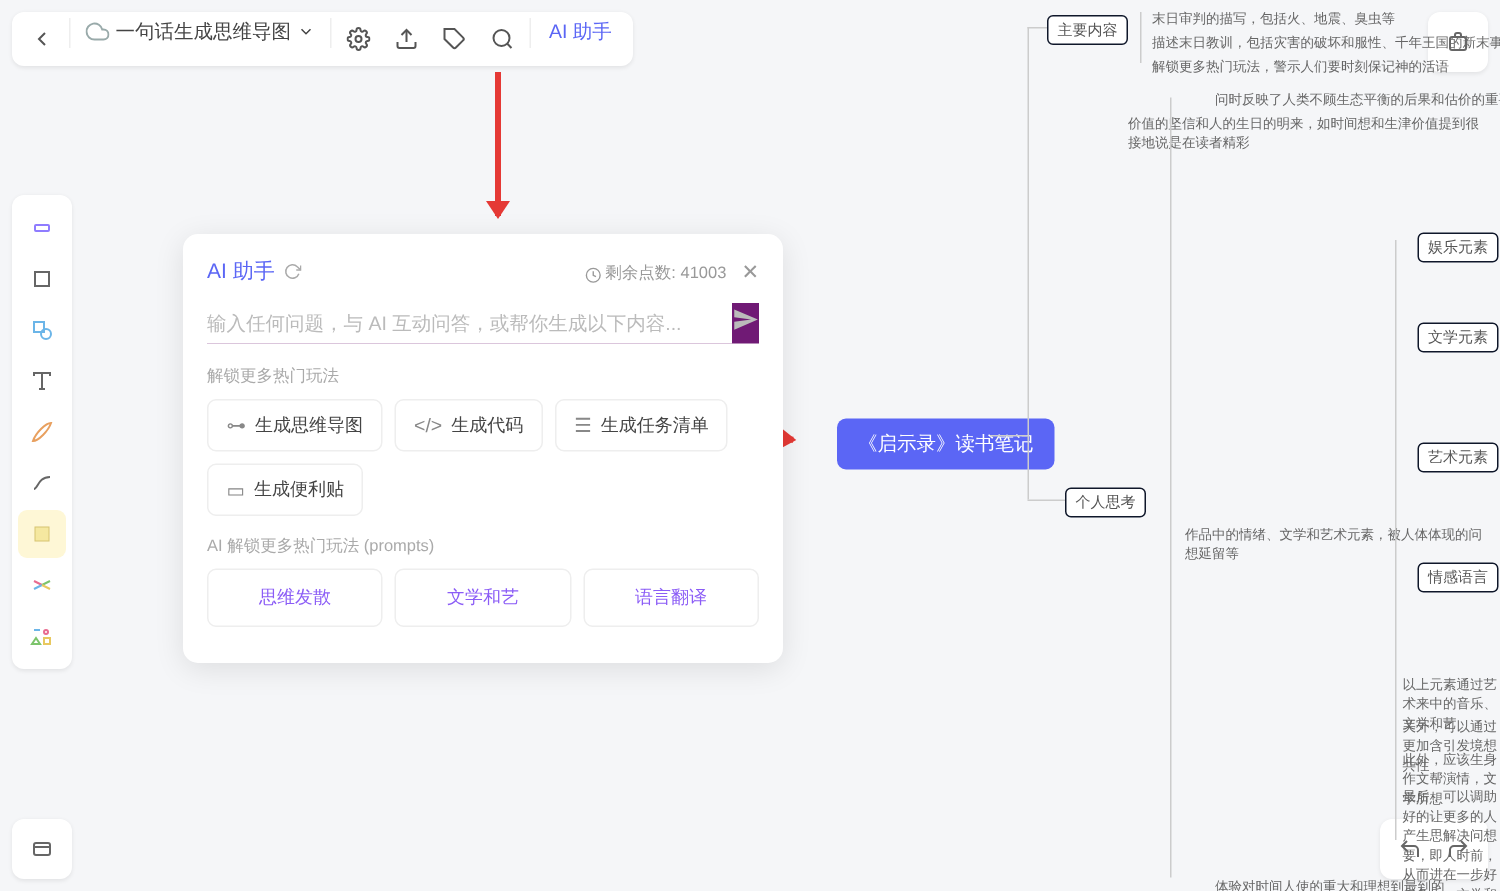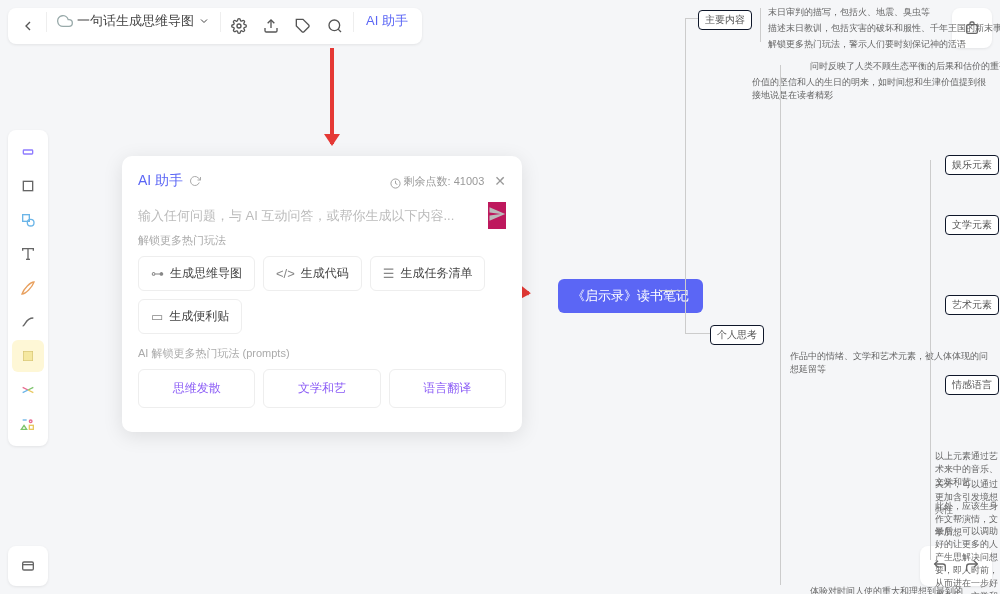--- a/index.html
+++ b/index.html
@@ -16,21 +16,21 @@
 .bottom-left-btn{width:28px;height:28px;display:flex;align-items:center;justify-content:center;color:#666;cursor:pointer}
 .top-right{position:absolute;right:8px;top:8px;background:#fff;border-radius:8px;box-shadow:0 1px 3px rgba(0,0,0,0.08);padding:6px}
 .top-right-btn{width:28px;height:28px;display:flex;align-items:center;justify-content:center;color:#666;cursor:pointer}
 .bottom-right{position:absolute;right:8px;bottom:8px;background:#fff;border-radius:8px;box-shadow:0 1px 3px rgba(0,0,0,0.08);padding:6px;display:flex;gap:4px}
 .br-btn{width:28px;height:28px;display:flex;align-items:center;justify-content:center;color:#666;cursor:pointer}
 .ai-panel{position:absolute;left:122px;top:156px;width:400px;background:#fff;border-radius:10px;box-shadow:0 4px 20px rgba(0,0,0,0.1);padding:16px}
 .ai-header{display:flex;align-items:center;justify-content:space-between;margin-bottom:12px}
 .ai-title{color:#5b66f5;font-size:14px;font-weight:500;display:flex;align-items:center;gap:6px}
 .ai-meta{display:flex;align-items:center;gap:10px;color:#999;font-size:11px}
 .ai-close{cursor:pointer;color:#999;font-size:14px}
-.ai-input-row{display:flex;align-items:center;background:#be185d;border:none;margin-bottom:4px}
+.ai-input-row{display:flex;align-items:center;background:#701a75;border:none;margin-bottom:14px}
 .ai-input{flex:1;border:none;outline:none;font-size:13px;color:#333;padding:6px 0}
 .ai-input::placeholder{color:#bbb}
 .ai-send{color:#bbb;cursor:pointer}
 .ai-section-label{font-size:11px;color:#aaa;margin-bottom:8px}
 .ai-quick-row{display:flex;gap:8px;margin-bottom:8px;flex-wrap:wrap}
 .ai-quick-btn{display:flex;align-items:center;gap:6px;padding:8px 12px;border:1px solid #eee;border-radius:6px;font-size:12px;color:#444;cursor:pointer;background:#fff}
 .ai-quick-btn .qicon{color:#888;font-size:13px}
 .prompt-row{display:flex;gap:8px;margin-bottom:8px}
 .prompt-btn{flex:1;padding:10px 8px;border:1px solid #eee;border-radius:6px;font-size:12px;color:#8b5cf6;cursor:pointer;text-align:center;background:#fff}
 .center-node{position:absolute;left:558px;top:279px;background:#5b66f5;color:#fff;padding:8px 14px;border-radius:6px;font-size:13px;font-weight:500}

